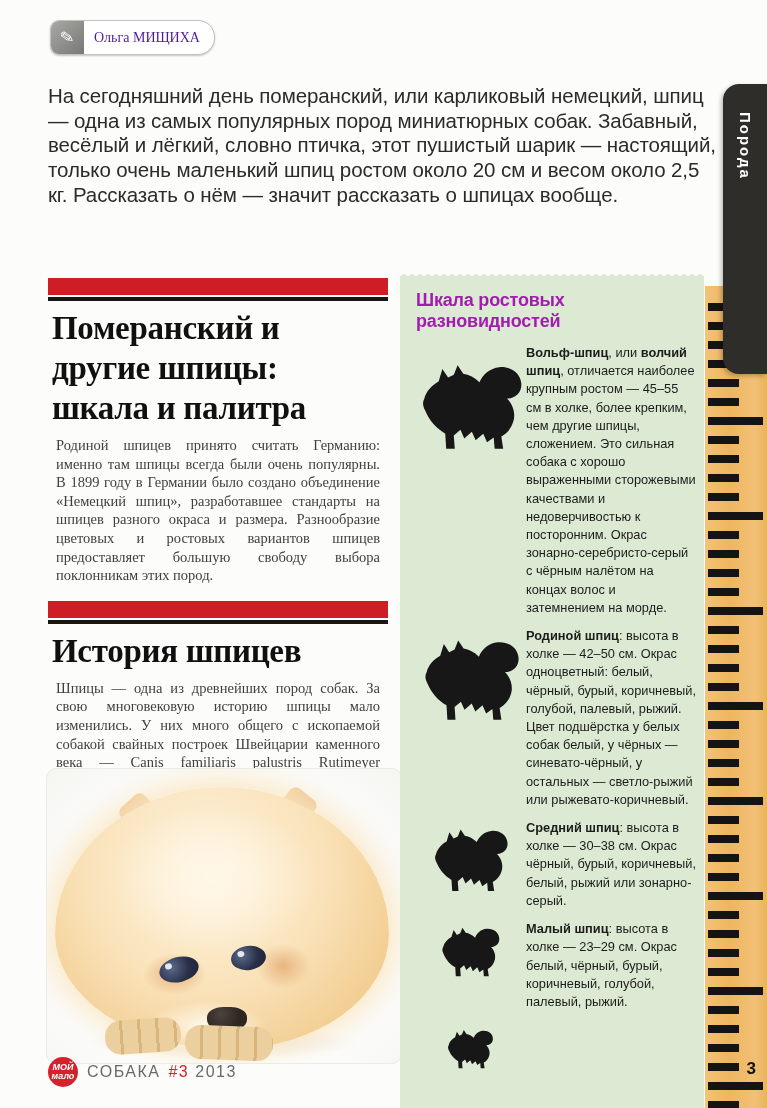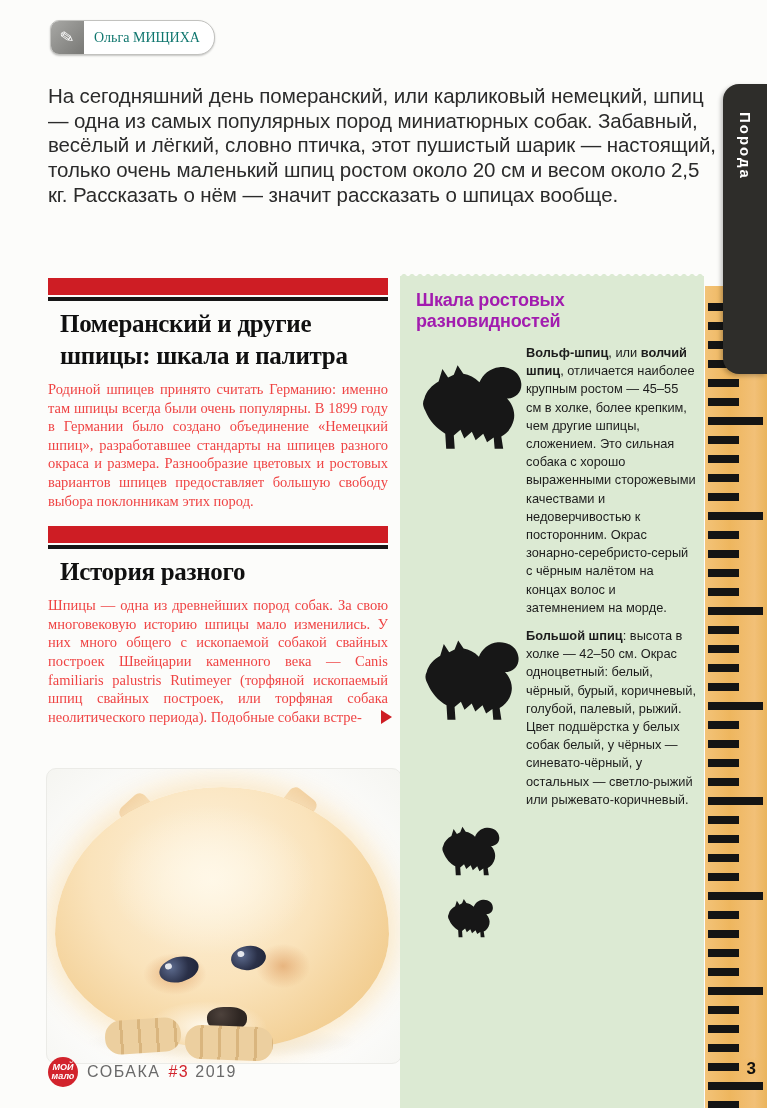--- a/index.html
+++ b/index.html
@@ -6,43 +6,43 @@
   .page { position:relative; width:767px; height:1108px; margin:0 auto; background:#fcfcfa;
           font-family:"Liberation Sans",sans-serif; overflow:hidden; }
 
   
   .badge { position:absolute; top:20px; height:33px; display:flex; align-items:stretch;
            background:#fff; border:1px solid #c2c2bf; border-radius:9px 17px 17px 9px;
            box-shadow:0 1px 2px rgba(0,0,0,.22); }
   .badge-icon { width:33px; flex:none; background:linear-gradient(135deg,#a8a8a5,#787875);
                 border-radius:8px 0 0 8px; display:flex; align-items:center; justify-content:center; color:#fff; }
   .badge-label { display:flex; align-items:center; padding:0 14px 0 10px;
-                 font-family:"Liberation Serif",serif; font-size:14px; color:#0f766e; white-space:nowrap; }
+                 font-family:"Liberation Serif",serif; font-size:14px; color:#4c1d95; white-space:nowrap; }
   .badge-author { left:50px; }
   .badge-credit { left:212px; }
   .badge-credit .badge-label { font-style:italic; font-weight:bold; font-size:14.5px; }
   .pen-glyph { font-size:17px; transform:rotate(-10deg); }
   .cam { position:relative; width:19px; height:14px; border:2px solid #fff; border-radius:3px; }
   .cam::before { content:""; position:absolute; left:4px; top:1px; width:6px; height:6px;
                  border:2px solid #fff; border-radius:50%; }
   .cam::after { content:""; position:absolute; top:-5px; left:1px; width:6px; height:3px; background:#fff; }
 
   
   .intro { position:absolute; left:48px; top:84px; width:672px; font-size:20.5px;
            line-height:24.7px; color:#2b2b2b; letter-spacing:-0.1px; }
 
   
   .leftcol { position:absolute; left:48px; top:278px; width:340px; }
   .redbar { height:17px; background:#ce1d24; }
   .blackrule { height:4px; background:#161616; margin-top:2px; }
-  .leftcol h2 { font-family:"Liberation Serif",serif; font-weight:bold; font-size:25px;
-                line-height:32px; margin:7px 12px 8px; color:#101010; letter-spacing:-0.3px; }
+  .leftcol h2 { font-family:"Liberation Serif",serif; font-weight:bold; font-size:33px;
+                line-height:40px; margin:7px 4px 8px; color:#101010; letter-spacing:-0.3px; }
   .leftcol h2.narrow { width:300px; }
   .leftcol p { font-family:"Liberation Serif",serif; font-size:14.5px; line-height:18.6px;
-               color:#ef4444; text-align:justify; margin:0 0 1px; }
+               color:#404040; text-align:justify; margin:0 8px 1px; }
   .indent { text-indent:16px; }
   .section2 { margin-top:16px; }
   .hist-wrap { position:relative; }
   .cont-arrow { position:absolute; right:-4px; bottom:2px; width:0; height:0;
                 border-left:11px solid #ce1d24; border-top:7px solid transparent;
                 border-bottom:7px solid transparent; }
 
   
   .photo { position:absolute; left:46px; top:768px; width:354px; height:294px;
            border:1px solid #ebebe7; border-radius:10px; overflow:hidden;
@@ -149,21 +149,21 @@
 
   <div class="leftcol">
     <div class="redbar"></div>
     <div class="blackrule"></div>
     <h2 class="narrow">Померанский и другие шпицы: шкала и палитра</h2>
     <p>Родиной шпицев принято считать Германию: именно там шпицы всегда были очень популярны. В 1899 году в Германии было создано объединение «Немецкий шпиц», разработавшее стандарты на шпицев разного окраса и размера. Разнообразие цветовых и ростовых вариантов шпицев предоставляет большую свободу выбора поклонникам этих пород.</p>
 
     <div class="section2">
       <div class="redbar"></div>
       <div class="blackrule"></div>
-      <h2>История разного</h2>
+      <h2>История шпицев</h2>
       <div class="hist-wrap">
         <p>Шпицы — одна из древнейших пород собак. За свою многовековую историю шпицы мало изменились. У них много общего с ископаемой собакой свайных построек Швейцарии каменного века — Canis familiaris palustris Rutimeyer (торфяной ископаемый шпиц свайных построек, или торфяная собака неолитического периода). Подобные собаки встре-</p>
         <span class="cont-arrow"></span>
       </div>
     </div>
   </div>
 
   <div class="photo">
     <div class="pp-shadow"></div>
     <div class="pp-ear pp-ear-l"></div>
@@ -179,21 +179,21 @@
     <div class="pp-paw pp-paw-l"></div>
     <div class="pp-paw pp-paw-r"></div>
   </div>
 
   <div class="footer">
     <div class="logo">
       <span>МОЙ</span>
       <span>мало</span>
     </div>
     <div class="mag-line">
-      <span>СОБАКА</span><span class="issue">#3</span><span>2019</span>
+      <span>СОБАКА</span><span class="issue">#3</span><span>2013</span>
     </div>
   </div>
 
   <div class="panel">
     <h3>Шкала ростовых разновидностей</h3>
 
     <div class="entry">
       <div class="dogcol">
           <svg class="d1" width="118" height="100">
             <use href="#spitz"></use>
@@ -201,30 +201,39 @@
         </div>
       <div class="etext"><b>Вольф-шпиц</b><span>, или </span><b>волчий шпиц</b><span>, отличается наиболее крупным ростом — 45–55 см в холке, более крепким, чем другие шпицы, сложением. Это сильная собака с хорошо выраженными сторожевыми качествами и недоверчивостью к посторонним. Окрас зонарно-серебристо-серый с чёрным налётом на концах волос и затемнением на морде.</span></div>
     </div>
 
     <div class="entry">
       <div class="dogcol">
           <svg class="d2" width="108" height="92">
             <use href="#spitz"></use>
           </svg>
         </div>
-      <div class="etext"><b>Большой шпиц</b><span></span><b></b><span>: высота в холке — 42–50 см. Окрас одноцветный: белый, чёрный, бурый, коричневый, голубой, палевый, рыжий. Цвет подшёрстка у белых собак белый, у чёрных — синевато-чёрный, у остальных — светло-рыжий или рыжевато-коричневый.</span></div>
-    </div>
-
+      <div class="etext"><b>Родиной шпиц</b><span></span><b></b><span>: высота в холке — 42–50 см. Окрас одноцветный: белый, чёрный, бурый, коричневый, голубой, палевый, рыжий. Цвет подшёрстка у белых собак белый, у чёрных — синевато-чёрный, у остальных — светло-рыжий или рыжевато-коричневый.</span></div>
+    </div>
+
+    <div class="entry">
+      <div class="dogcol">
+          <svg class="d3" width="84" height="72">
+            <use href="#spitz"></use>
+          </svg>
+        </div>
+      <div class="etext"><b>Средний шпиц</b><span></span><b></b><span>: высота в холке — 30–38 см. Окрас чёрный, бурый, коричневый, белый, рыжий или зонарно-серый.</span></div>
+    </div>
 
     <div class="entry">
       <div class="dogcol">
           <svg class="d4" width="66" height="57">
             <use href="#spitz"></use>
           </svg>
         </div>
+      <div class="etext"><b>Малый шпиц</b><span></span><b></b><span>: высота в холке — 23–29 см. Окрас белый, чёрный, бурый, коричневый, голубой, палевый, рыжий.</span></div>
     </div>
 
     <div class="entry">
       <div class="dogcol">
           <svg class="d5" width="52" height="45">
             <use href="#spitz"></use>
           </svg>
         </div>
     </div>
   </div>

